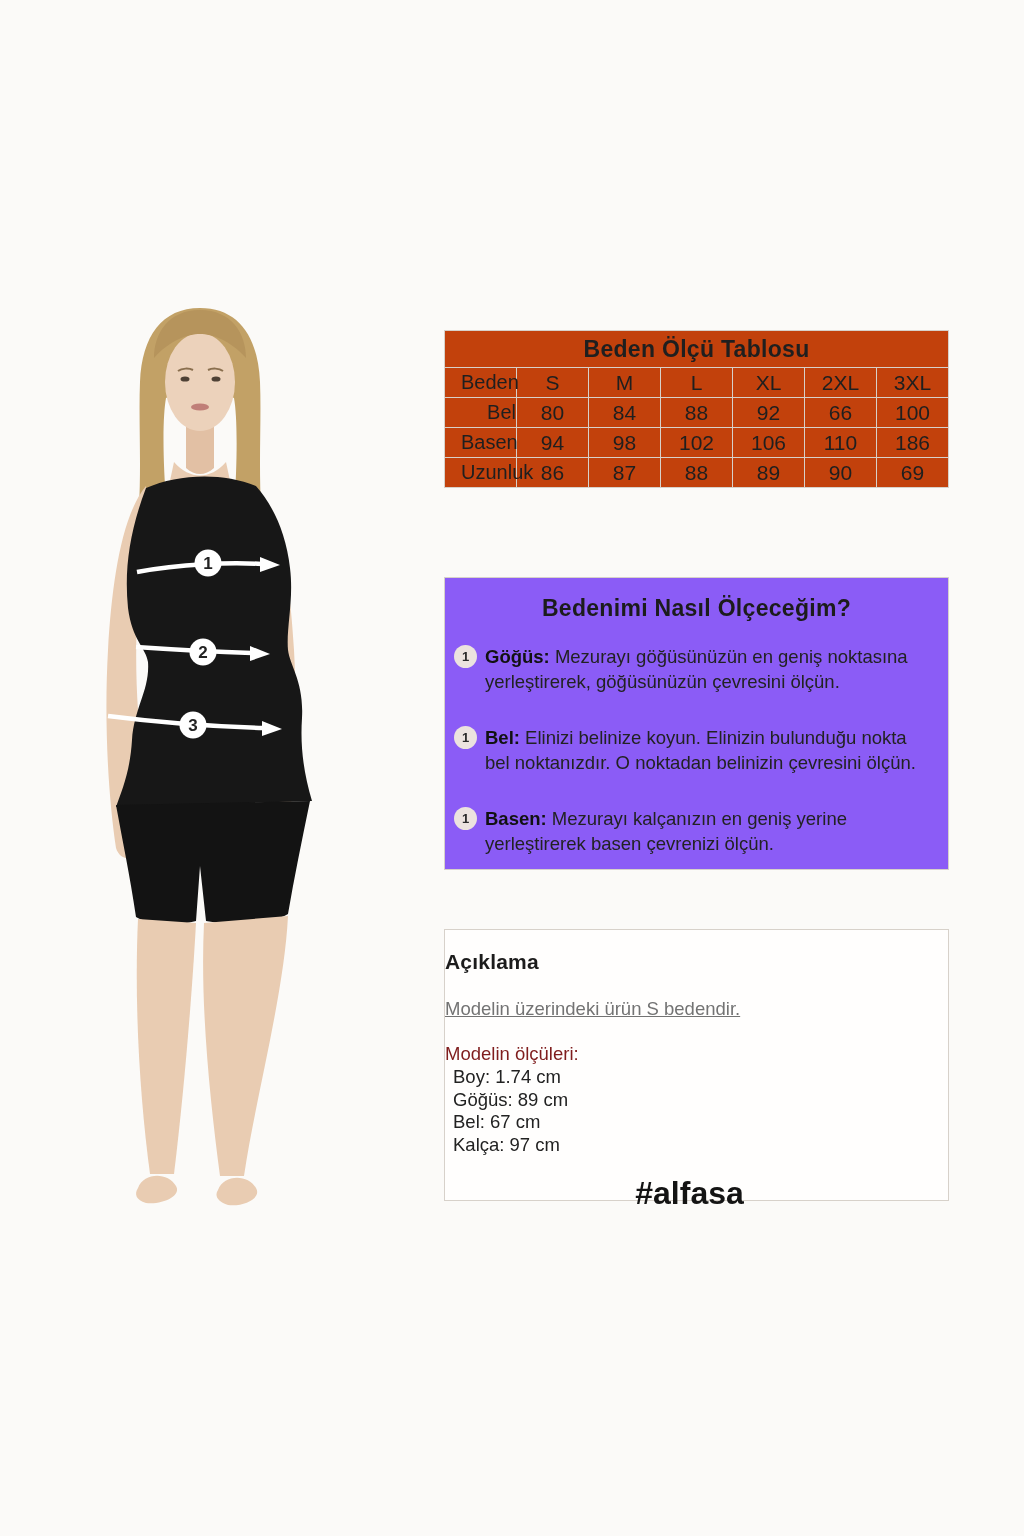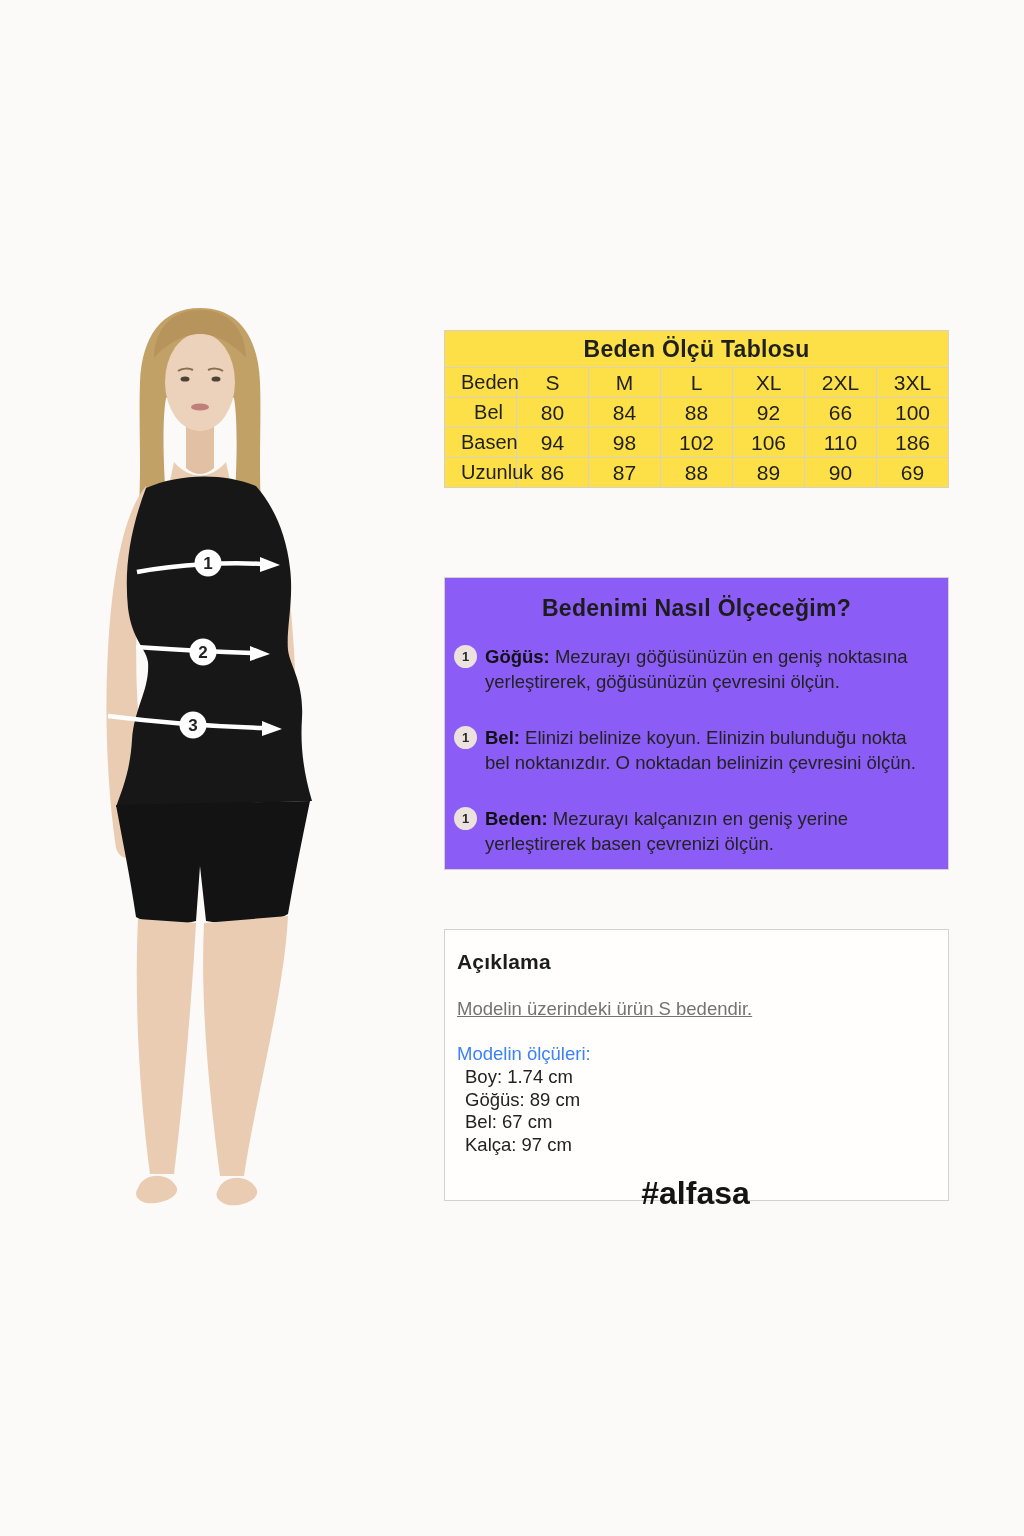--- a/index.html
+++ b/index.html
@@ -13,39 +13,39 @@
   }
   
   .photo{
     position:absolute;left:50px;top:300px;width:372px;height:940px;
   }
   
   .box-table{
     position:absolute;left:444px;top:330px;width:505px;
   }
   .box-table table{
-    width:100%;border-collapse:collapse;background:#fde047;
+    width:100%;border-collapse:collapse;background:#c2410c;
     table-layout:fixed;
   }
   .box-table td{
     border:1px solid #d7d1ca;
     font-size:21px;
     text-align:center;
     padding:0;
     height:29px;
     color:#1f1f1f;
   }
   .box-table tr.title-row td{
     height:36px;
     font-size:23px;
     font-weight:bold;
     letter-spacing:.3px;
   }
   .box-table td.lbl{
-    text-align:center;
+    text-align:right;
     padding-left:16px;
     width:126px;
     font-size:20px;
   }
   
   .box-measure{
     position:absolute;left:444px;top:577px;width:505px;height:293px;
     border:1px solid #d7d1ca;background:#8b5cf6;
     box-sizing:border-box;
   }
@@ -77,37 +77,37 @@
     font-size:18.5px;
     line-height:25px;
     color:#222;
   }
   .measure-item b{color:#111;}
   
   .box-desc{
     position:absolute;left:444px;top:929px;width:505px;height:272px;
     border:1px solid #d7d1ca;background:#fffefd;
     box-sizing:border-box;
-    padding:14px 14px 0 12px;
+    padding:14px 14px 0 0;
   }
   .box-desc h2{
     margin:6px 0 0 0;
     font-size:21px;
     letter-spacing:.2px;
   }
   .desc-line{
     margin:24px 0 0 0;
     font-size:18.5px;
     color:#737373;
     text-decoration:underline;
   }
   .desc-meas-title{
     margin:23px 0 0 0;
     font-size:18.5px;
-    color:#3b82f6;
+    color:#7f1d1d;
   }
   .desc-meas{
     margin:2px 0 0 8px;
     font-size:18.5px;
     line-height:20.5px;
     color:#222;
   }
   .hashtag{
     margin:20px 0 0 0;
     text-align:center;
@@ -233,21 +233,21 @@
     <div class="measure-item">
       <span class="badge">1</span>
       <p><b>Göğüs:</b> <span>Mezurayı göğüsünüzün en geniş noktasına yerleştirerek, göğüsünüzün çevresini ölçün.</span></p>
     </div>
     <div class="measure-item">
       <span class="badge">1</span>
       <p><b>Bel:</b> <span>Elinizi belinize koyun. Elinizin bulunduğu nokta bel noktanızdır. O noktadan belinizin çevresini ölçün.</span></p>
     </div>
     <div class="measure-item">
       <span class="badge">1</span>
-      <p><b>Beden:</b> <span>Mezurayı kalçanızın en geniş yerine yerleştirerek basen çevrenizi ölçün.</span></p>
+      <p><b>Basen:</b> <span>Mezurayı kalçanızın en geniş yerine yerleştirerek basen çevrenizi ölçün.</span></p>
     </div>
   </div>
 </div>
 
 <div class="box-desc">
   <h2>Açıklama</h2>
   <p class="desc-line">Modelin üzerindeki ürün S bedendir.</p>
   <p class="desc-meas-title">Modelin ölçüleri:</p>
   <p class="desc-meas">Boy: 1.74 cm</p>
   <p class="desc-meas">Göğüs: 89 cm</p>

